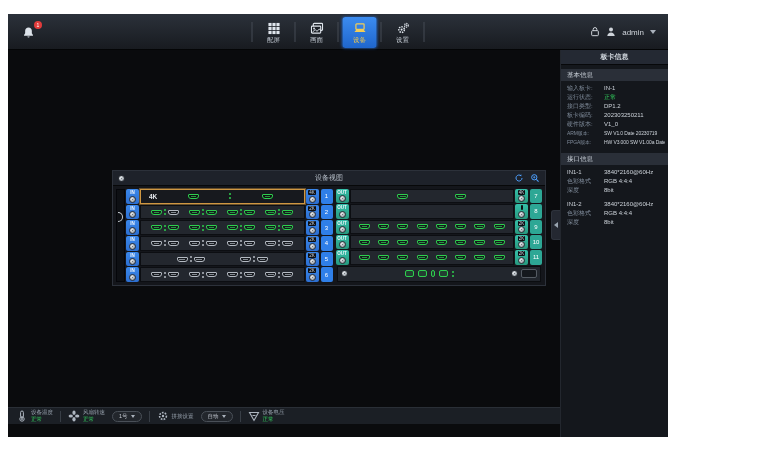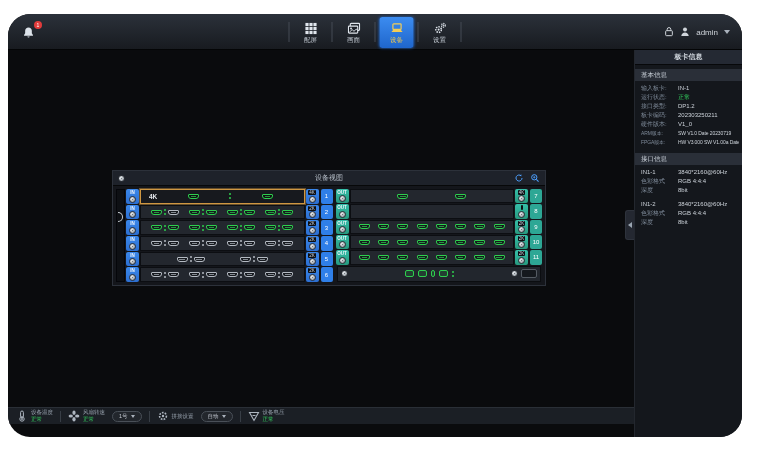--- a/index.html
+++ b/index.html
@@ -1,19 +1,19 @@
 <!DOCTYPE html>
 <html><head>
 <meta charset="utf-8">
 <style>
   * { margin:0; padding:0; box-sizing:border-box; }
   html,body { width:768px; height:450px; background:#ffffff; overflow:hidden;
     font-family:"Liberation Sans","DejaVu Sans",sans-serif; }
-  .app { position:absolute; left:8px; top:14px; width:734px; height:423px;
-    background:#0a0b0d; overflow:hidden;border-radius:22px; }
+  .app { position:absolute; left:8px; top:14px; width:660px; height:423px;
+    background:#0a0b0d; overflow:hidden; }
 
   
   .topbar { position:absolute; left:0; top:0; right:0; height:36px;
     background:linear-gradient(#2b313a,#181b20); border-bottom:1px solid #040506; }
   .bell-wrap { position:absolute; left:14px; top:8px; width:18px; height:20px; }
   .bell-wrap svg { width:13px; height:13px; margin-top:4px; }
   .badge { position:absolute; right:-2px; top:-1px; min-width:8px; height:8px;
     background:#e23b3b; border-radius:50%; color:#fff; font-size:5px; line-height:8px;
     text-align:center; }
   .tabs { position:absolute; left:50%; top:2px; transform:translateX(-50%);

